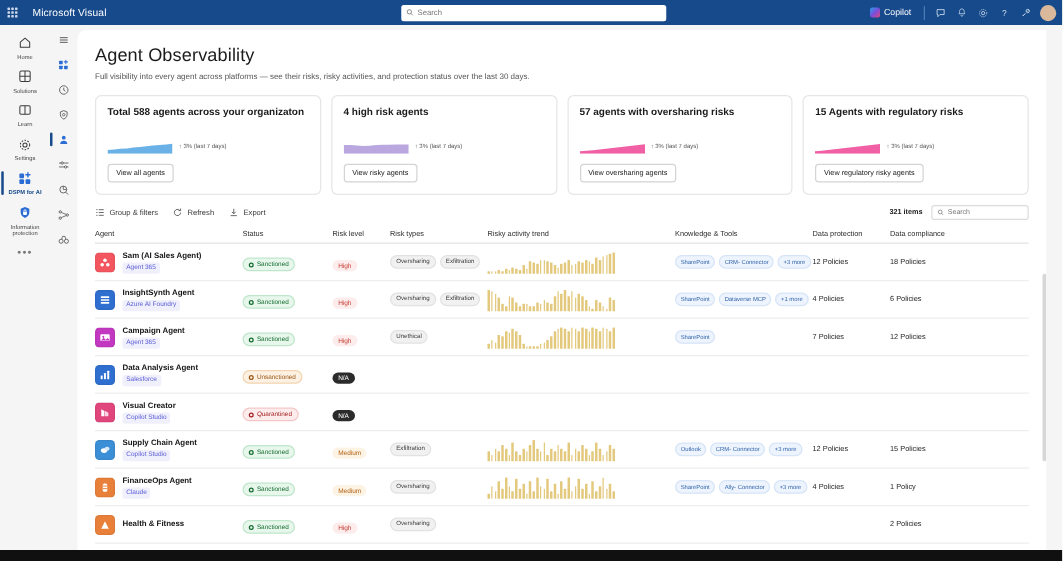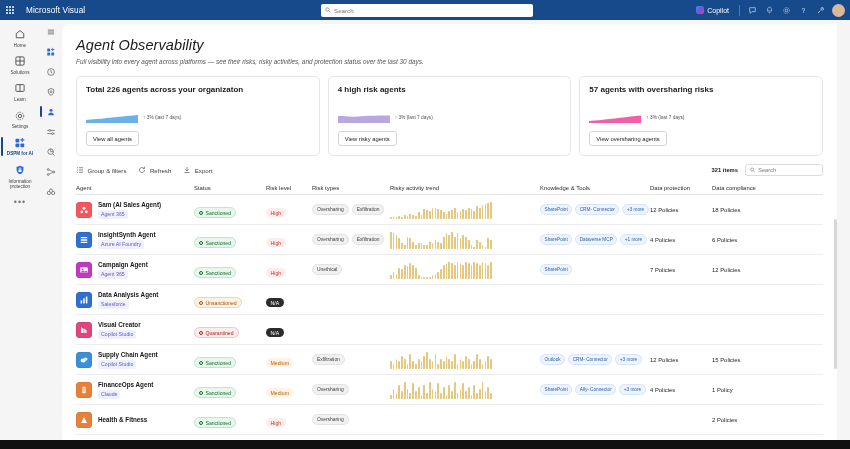--- a/index.html
+++ b/index.html
@@ -125,21 +125,21 @@
   }
 
   
   .surface {
     position: absolute; top: 24px; left: 62px;
     width: 775px; height: 425px;
     background: #ffffff;
     border-radius: 7px 0 0 0;
     overflow: hidden;
   }
-  .page-head { padding: 13px 14px 0 14px; font-style: italic; }
+  .page-head { padding: 13px 14px 0 14px; }
   .page-title { font-size: 14.5px; color: #1b1b1b; font-weight: normal; letter-spacing: .1px; }
   .page-sub { font-size: 6.4px; color: #555; margin-top: 5px; }
 
   
   .kpis {
     display: flex; gap: 8px;
     padding: 11px 14px 0 14px;
   }
   .kpi {
     flex: 1 1 0;
@@ -470,21 +470,21 @@
 
   <div class="surface">
 
     <div class="page-head">
       <div class="page-title">Agent Observability</div>
       <div class="page-sub">Full visibility into every agent across platforms — see their risks, risky activities, and protection status over the last 30 days.</div>
     </div>
 
     <div class="kpis" id="kpis">
         <div class="kpi">
-          <div class="kpi-title">Total 226 agents across your organizaton</div>
+          <div class="kpi-title">Total 588 agents across your organizaton</div>
           <div class="kpi-trendrow">
             <svg class="spark" viewBox="0 0 52 11" preserveAspectRatio="none">
               <polygon points="0,11 0.0,8.0 5.2,7.5 10.4,7.0 15.6,6.8 20.8,6.0 26.0,5.6 31.2,5.0 36.4,4.4 41.6,4.0 46.8,3.6 52.0,3.0 52,11" fill="#5aa9e6" opacity="0.9"></polygon>
             </svg>
             <div class="kpi-delta">↑ 3% (last 7 days)</div>
           </div>
           <button class="kpi-btn">View all agents</button>
         </div>
         <div class="kpi">
           <div class="kpi-title">4 high risk agents</div>
@@ -498,20 +498,30 @@
         </div>
         <div class="kpi">
           <div class="kpi-title">57 agents with oversharing risks</div>
           <div class="kpi-trendrow">
             <svg class="spark" viewBox="0 0 52 11" preserveAspectRatio="none">
               <polygon points="0,11 0.0,9.0 5.2,8.6 10.4,8.2 15.6,7.6 20.8,7.0 26.0,6.4 31.2,5.8 36.4,5.2 41.6,4.6 46.8,4.0 52.0,3.4 52,11" fill="#ef4e9b" opacity="0.9"></polygon>
             </svg>
             <div class="kpi-delta">↑ 3% (last 7 days)</div>
           </div>
           <button class="kpi-btn">View oversharing agents</button>
+        </div>
+        <div class="kpi">
+          <div class="kpi-title">15 Agents with regulatory risks</div>
+          <div class="kpi-trendrow">
+            <svg class="spark" viewBox="0 0 52 11" preserveAspectRatio="none">
+              <polygon points="0,11 0.0,9.0 5.2,8.5 10.4,8.0 15.6,7.4 20.8,6.8 26.0,6.2 31.2,5.6 36.4,5.0 41.6,4.4 46.8,3.8 52.0,3.2 52,11" fill="#ef4e9b" opacity="0.9"></polygon>
+            </svg>
+            <div class="kpi-delta">↑ 3% (last 7 days)</div>
+          </div>
+          <button class="kpi-btn">View regulatory risky agents</button>
         </div>
       </div>
 
     <div class="cmdbar">
       <div class="cmd">
         <svg width="8" height="8" viewBox="0 0 16 16">
           <path d="M2 3.5h2M2 8h2M2 12.5h2" stroke="#3a3a3a" stroke-width="1.2"></path>
           <path d="M6 3.5h8M6 8h8M6 12.5h8" stroke="#3a3a3a" stroke-width="1.2"></path>
         </svg>
         <span>Group &amp; filters</span>

